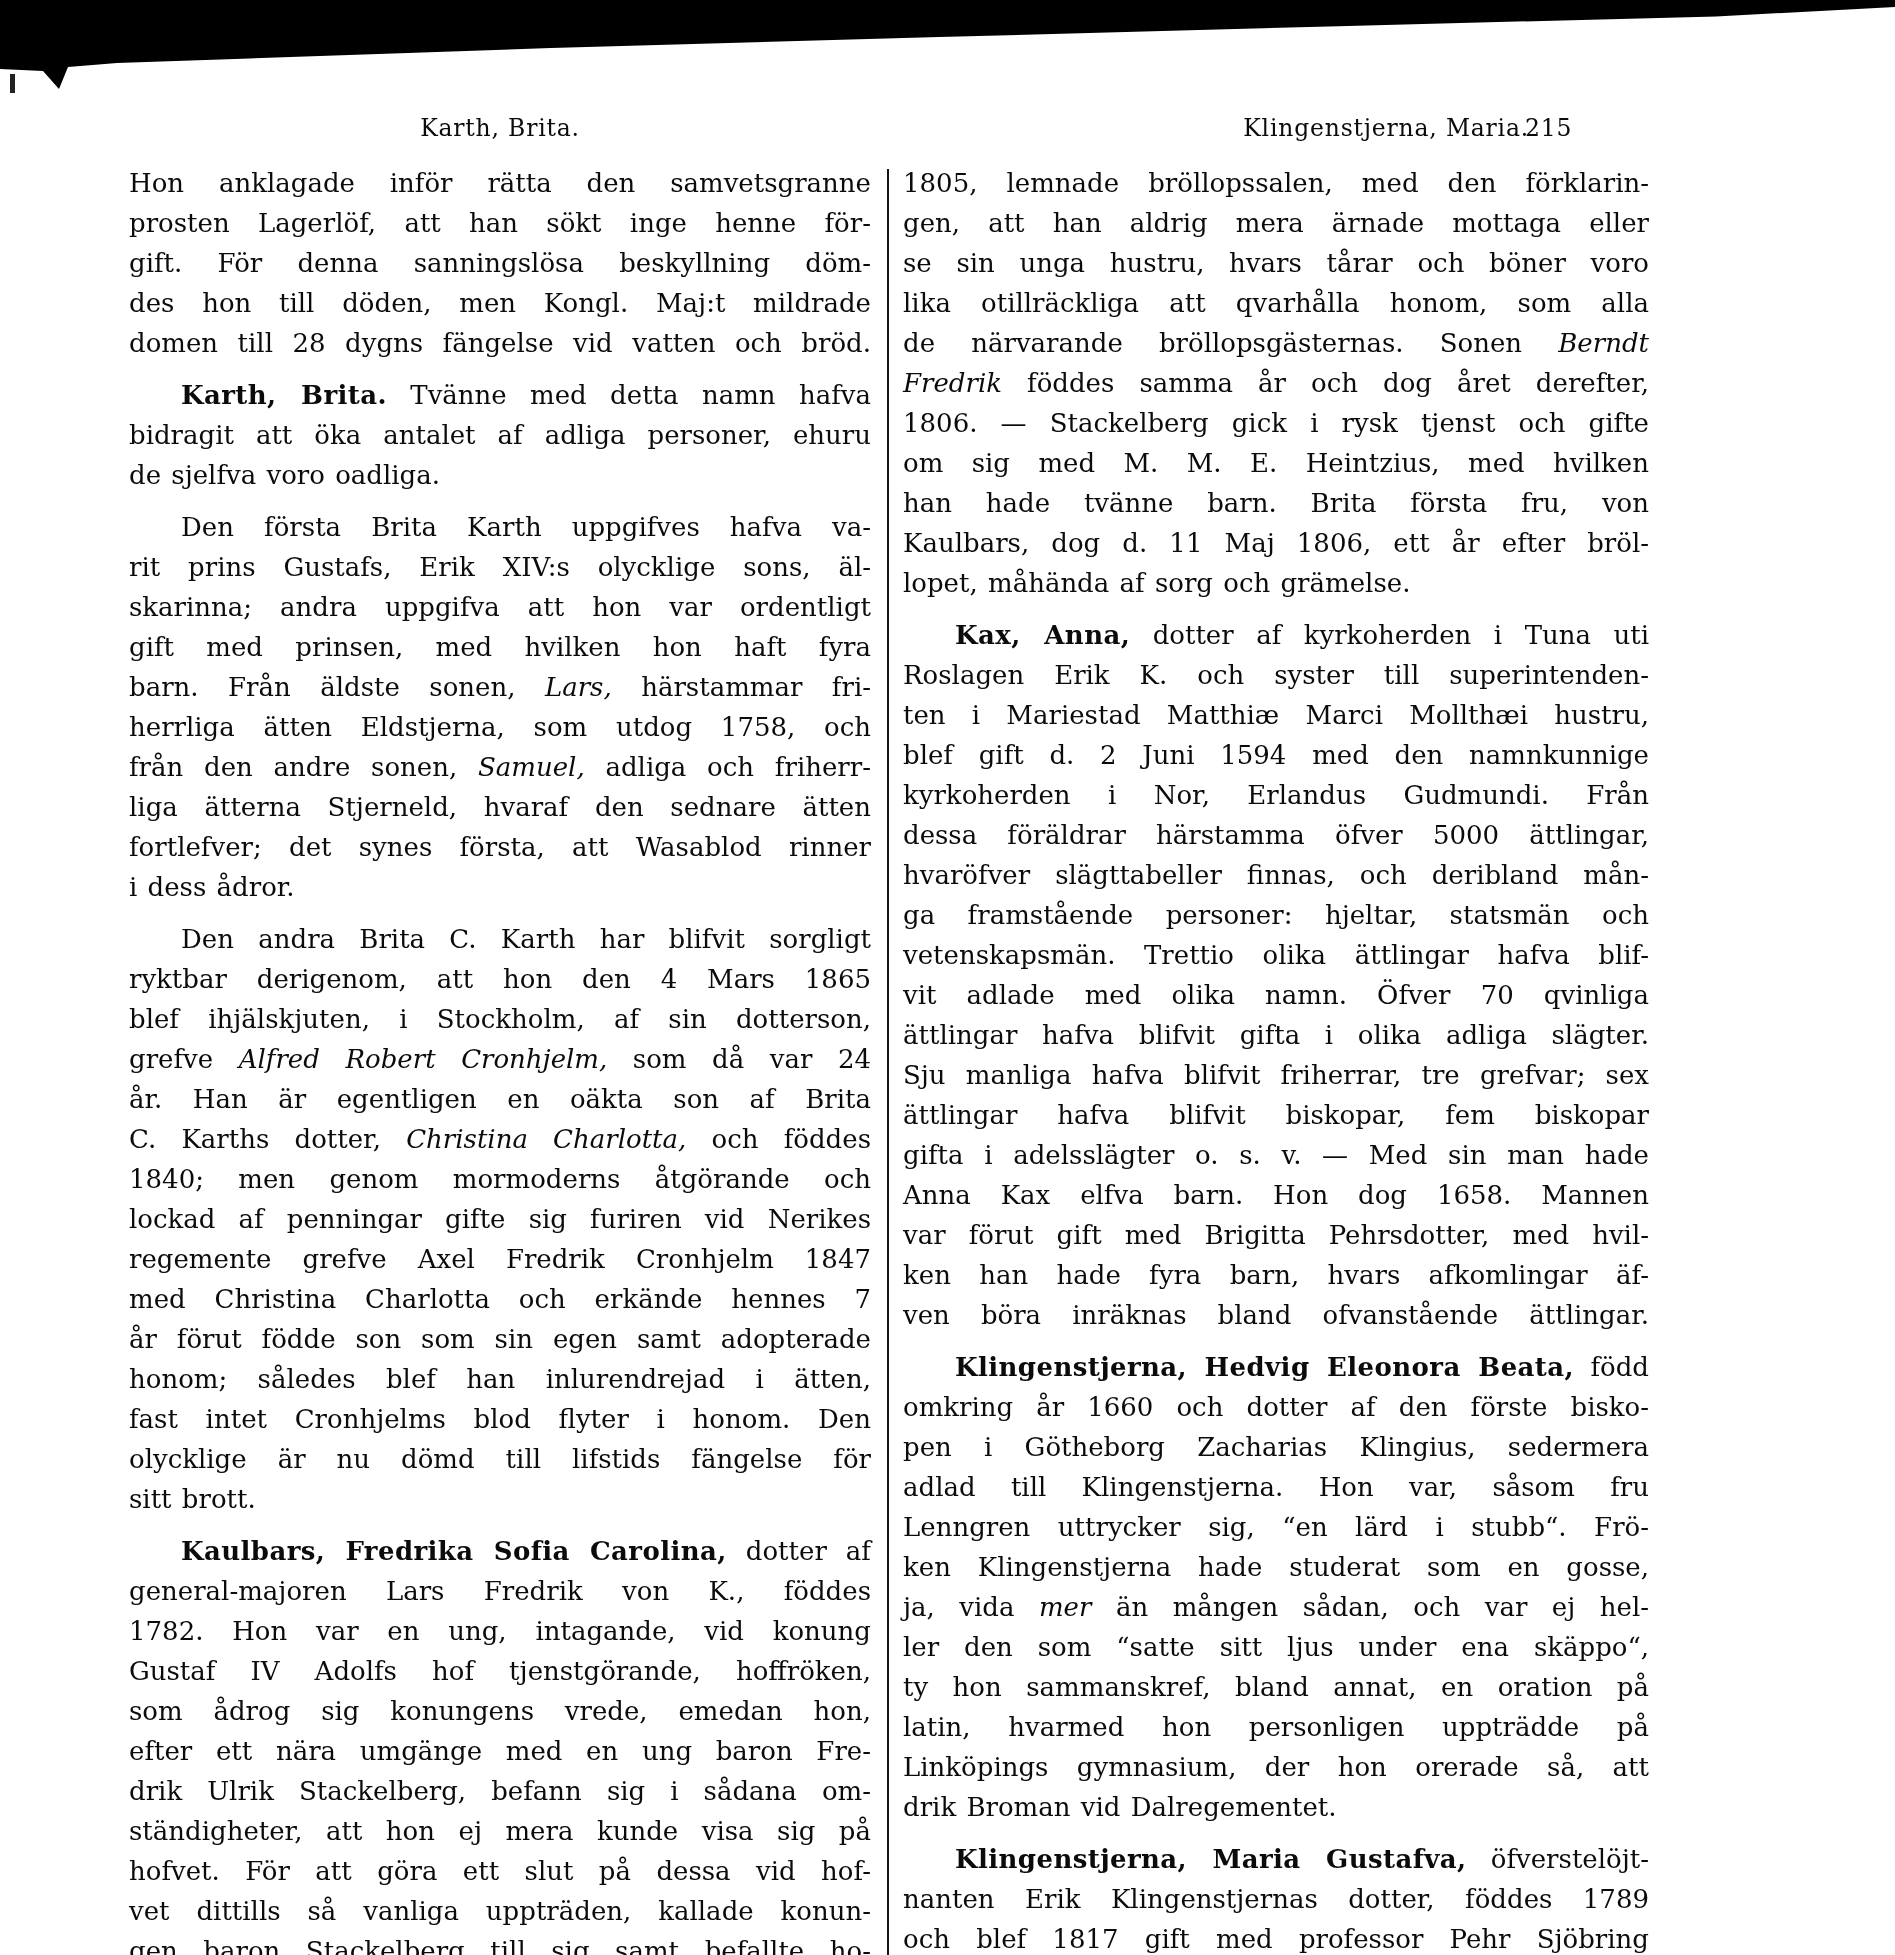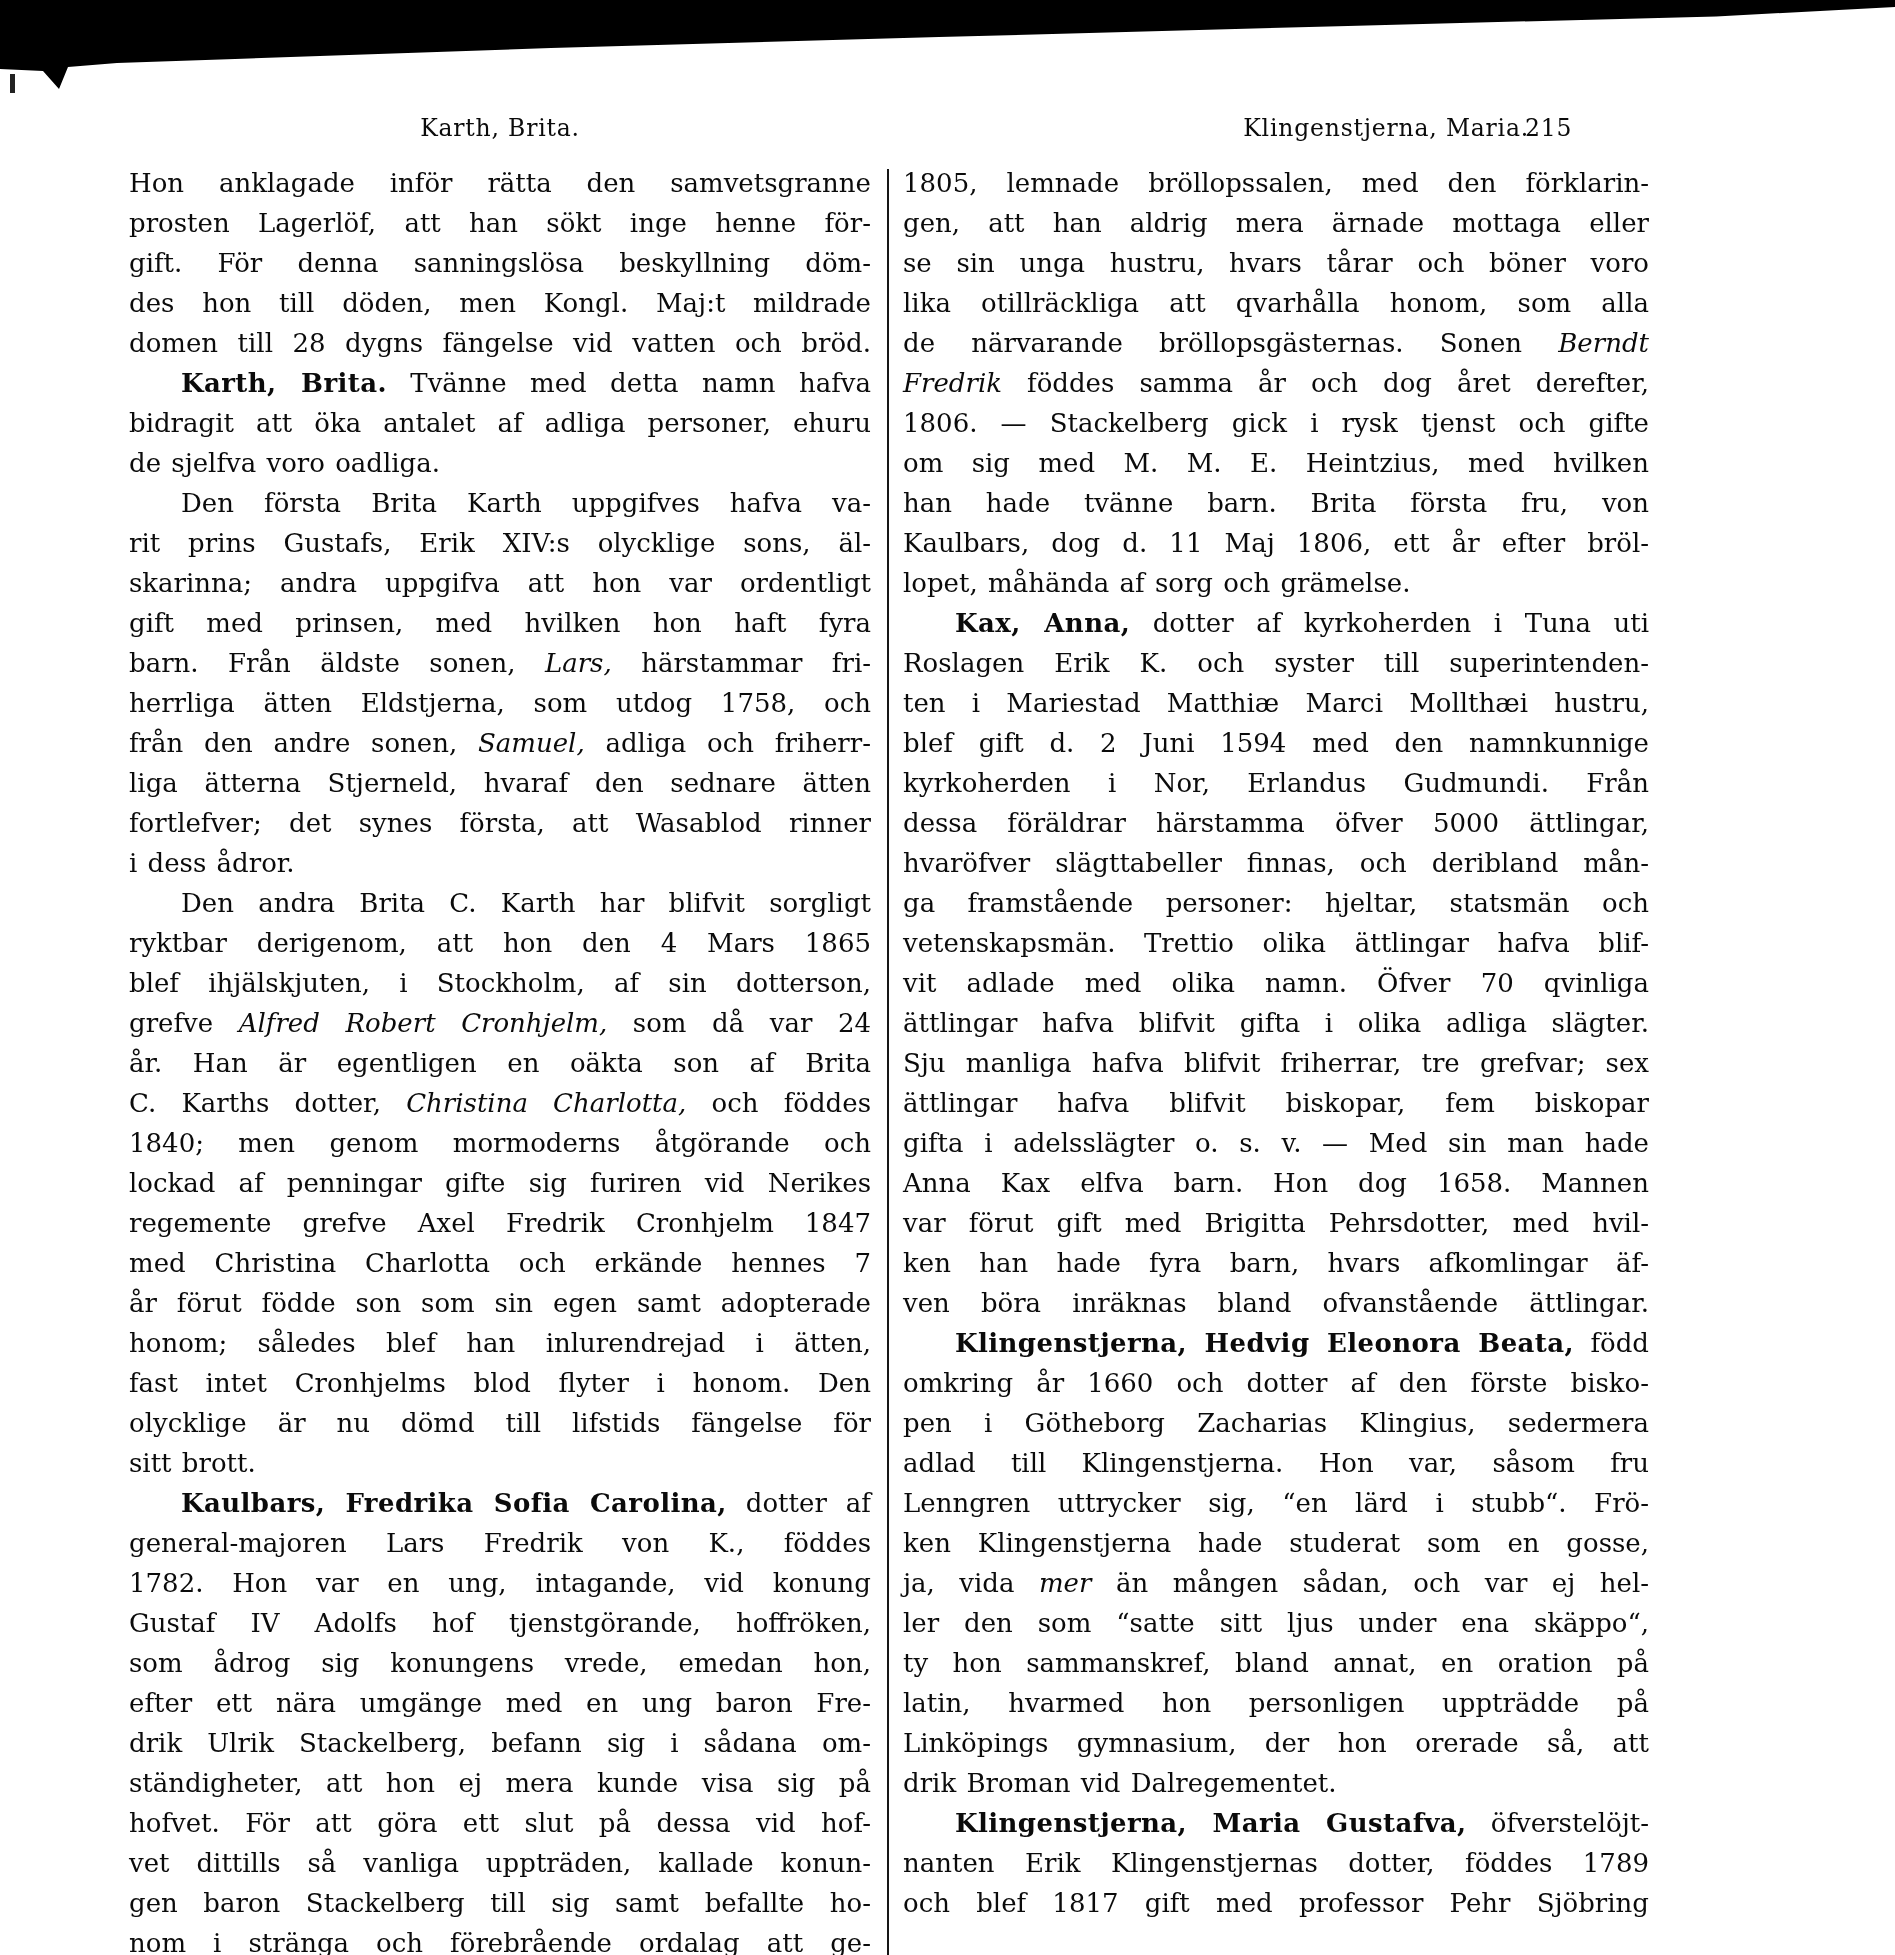--- a/index.html
+++ b/index.html
@@ -66,21 +66,21 @@
   #left-col-text  { left: 129px;  width: 742px; }
   #right-col-text { left: 903px; width: 746px; }
 
   .line {
     height: 40px;
     white-space: normal;
     text-align: justify;
     text-align-last: justify;
   }
   .line.noj { text-align-last: left; }
-  .line.ind { text-indent: 52px; }
+  .line.ind { text-indent: 52px; margin-top: 12px; }
   .line b { font-weight: 700; letter-spacing: 0.4px; }
   .line i { font-style: italic; }
 </style>
 </head>
 <body>
 
 <div class="topbar"></div>
 <div class="speck" style="left:9.8px; top:74px; width:5.5px; height:19px;"></div>
 
 <div class="runhead" id="head-left">Karth, Brita.</div>

